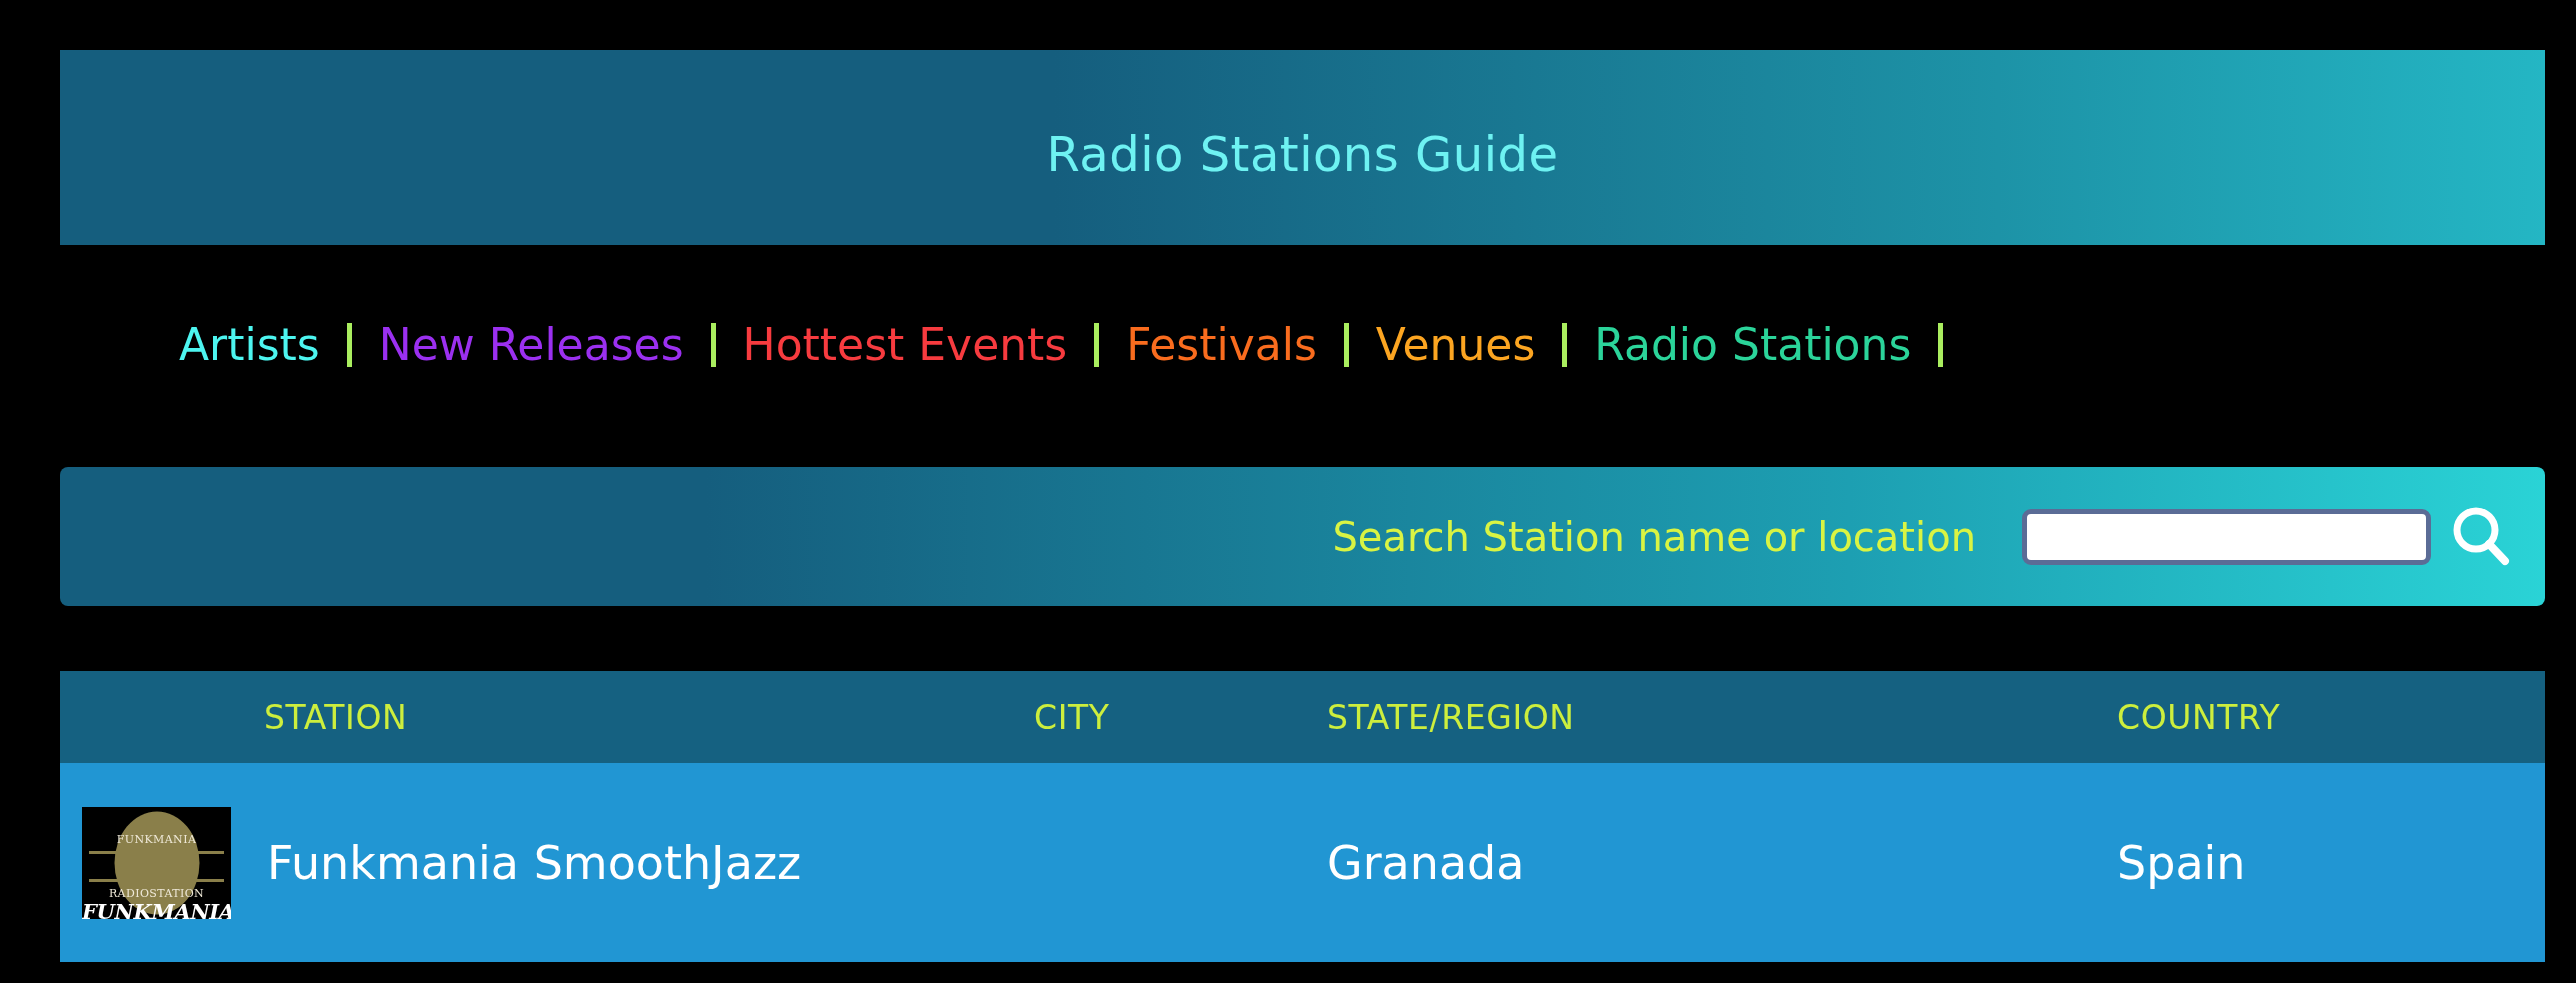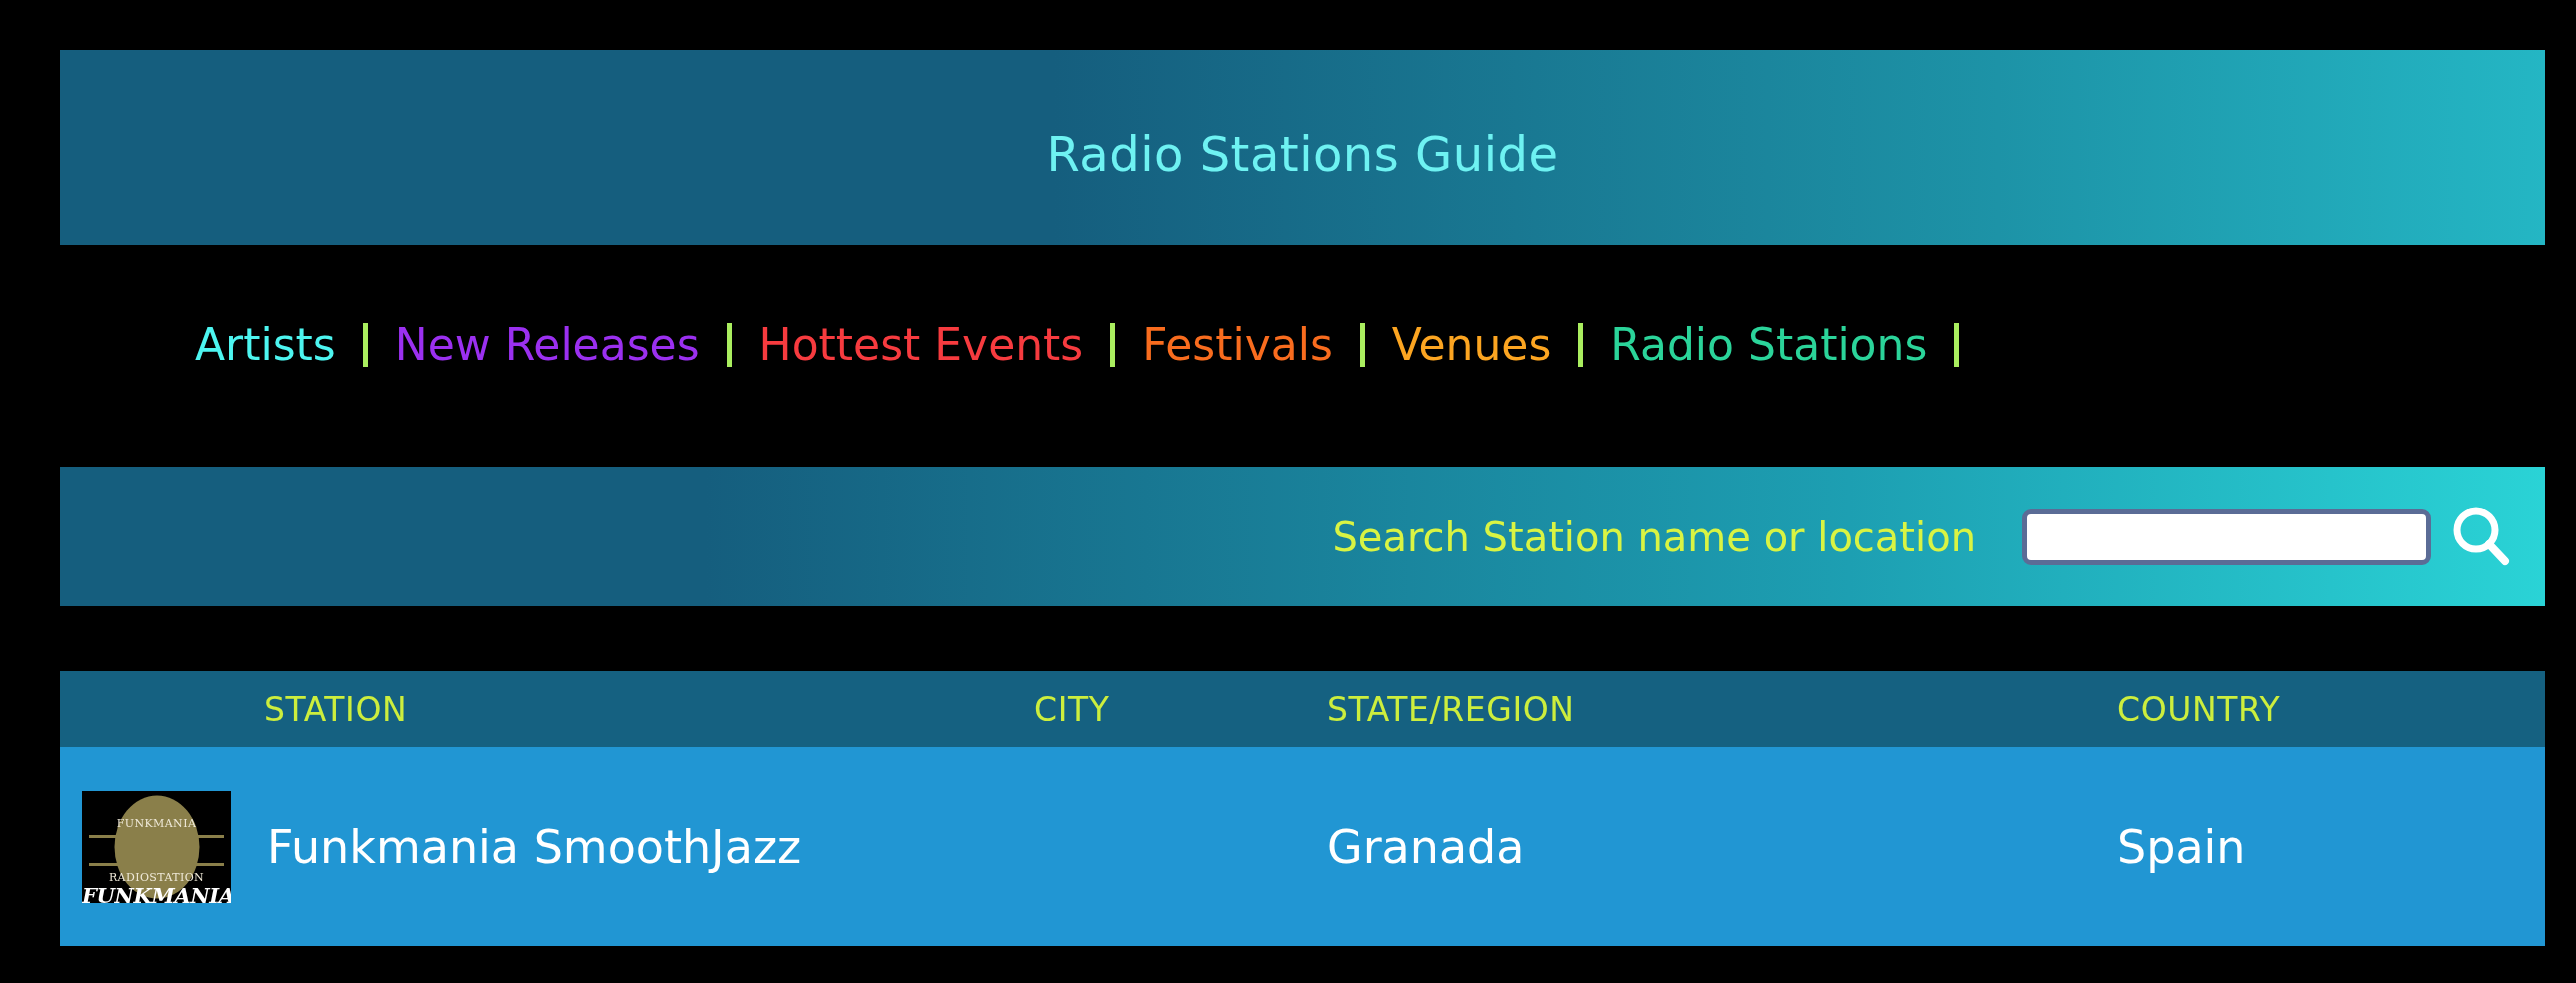--- a/index.html
+++ b/index.html
@@ -34,21 +34,21 @@
     font-weight: 400;
     letter-spacing: 0.5px;
     line-height: 1;
     white-space: nowrap;
     margin-top: 12px;
   }
 
   
   .navbar {
     position: absolute;
-    left: 76px;
+    left: 60px;
     top: 308px;
     width: 2485px;
     height: 74px;
     display: flex;
     align-items: center;
     justify-content: flex-start;
     padding-left: 119px;
     box-sizing: border-box;
   }
   .nav-link {
@@ -74,20 +74,21 @@
     left: 60px;
     top: 467px;
     width: 2485px;
     height: 139px;
     background: linear-gradient(to right, #155e7e 0%, #155e7e 26%, #1d9fb2 72%, #2ad3d6 100%);
     display: flex;
     align-items: center;
     justify-content: flex-end;
     padding-right: 26px;
     box-sizing: border-box;
+    border-radius: 8px;
   }
   .search-label {
     color: #d9f443;
     font-size: 40px;
     line-height: 1;
     white-space: nowrap;
     margin-right: 46px;
   }
   .search-input {
     width: 409px;
@@ -115,21 +116,21 @@
 
   
   .table {
     position: absolute;
     left: 60px;
     top: 671px;
     width: 2485px;
   }
   .table-head {
     background: #156181;
-    height: 76px;
+    height: 92px;
     display: flex;
     align-items: center;
   }
   .table-row {
     background: #2196d3;
     height: 199px;
     display: flex;
     align-items: center;
   }
   .col-station   { width: 974px; padding-left: 204px; box-sizing: border-box; }

